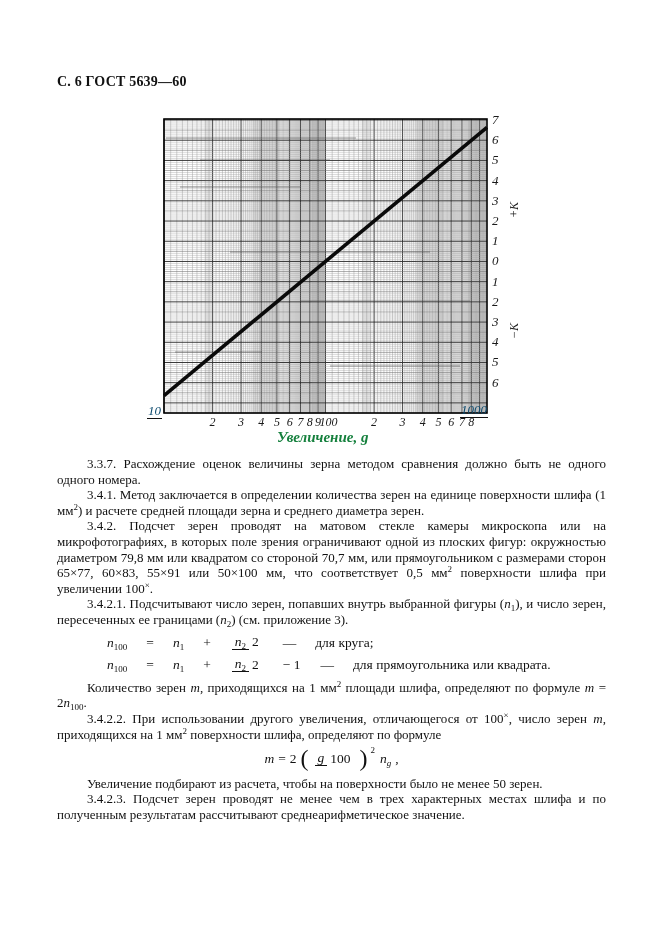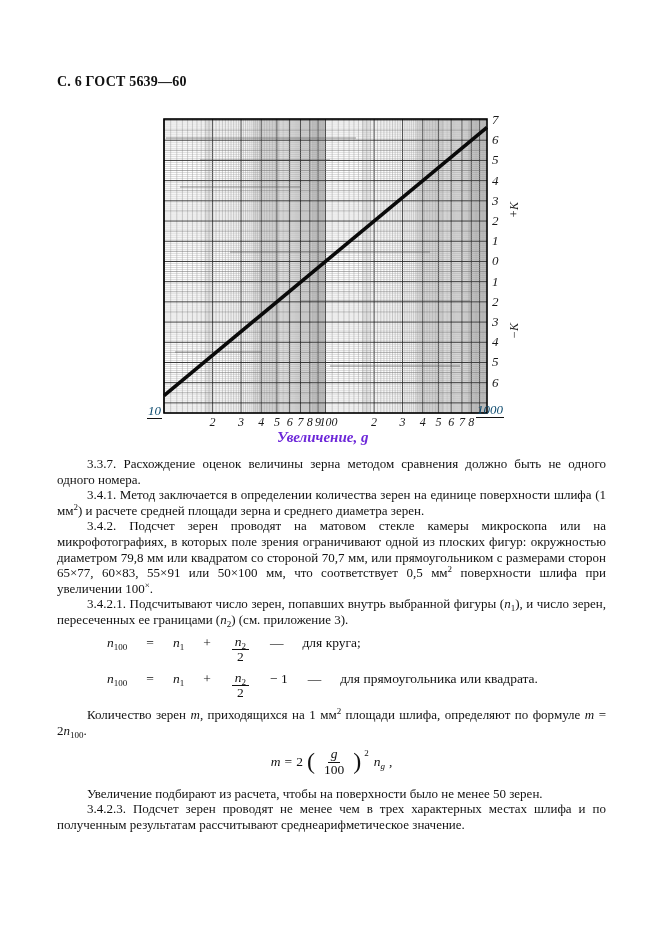--- a/index.html
+++ b/index.html
@@ -26,40 +26,40 @@
   .xend{
     position:absolute;font-style:italic;font-size:13px;line-height:14px;
     border-bottom:1.3px solid #111;padding:0 1px;color:#0c4a6e;
   }
   .kaxis{
     position:absolute;font-style:italic;font-size:12px;line-height:12px;
     transform:rotate(-90deg);transform-origin:center;white-space:nowrap;color:#1a1a1a;
   }
   .xtitle{
     position:absolute;font-style:italic;font-weight:600;font-size:15px;
-    color:#6d28d9;white-space:nowrap;
+    color:#15803d;white-space:nowrap;
   }
   
   #text-block{
     position:absolute;left:57px;top:456px;width:549px;
     font-size:13px;line-height:15.6px;text-align:justify;
   }
   .para{margin:0;text-indent:30px;}
   .para.noind{text-indent:0;}
   .para.hang{text-indent:-51px;padding-left:51px;}
   .para b{letter-spacing:.1px;}
   sup{font-size:9px;line-height:0;vertical-align:baseline;position:relative;top:-5px;}
   sub{font-size:9px;line-height:0;vertical-align:baseline;position:relative;top:3px;}
   i{font-family:"Liberation Serif",serif;}
   .formula{
     margin:7px 0 7px 50px;text-indent:0;text-align:left;
     display:flex;align-items:flex-start;gap:18px;font-size:13.5px;
   }
   .formula .op{margin:0 1px;}
-  .frac{display:inline-flex;flex-direction:column;align-items:center;vertical-align:middle;margin:0 2px;}
+  .frac{display:inline-flex;align-items:center;vertical-align:middle;margin:0 2px;}
   .frac .num{border-bottom:1.1px solid #111;padding:0 3px;line-height:1.05;}
   .frac .den{line-height:1.05;padding:0 3px;}
   .formula-c{
     margin:9px 0;text-align:center;text-indent:0;font-size:13.5px;
   }
   .formula-c .inner{display:inline-flex;align-items:center;gap:4px;}
   .bigp{font-size:24px;font-weight:400;line-height:0;position:relative;top:-1px;}
   .expo{font-size:9px;position:relative;top:-9px;left:-1px;}
 </style>
 </head>
@@ -437,21 +437,21 @@
     <span class="xtick" style="left: 311.11px; top: 416px;">9</span>
     <span class="xtick" style="left: 367.116px; top: 416px;">2</span>
     <span class="xtick" style="left: 395.555px; top: 416px;">3</span>
     <span class="xtick" style="left: 415.733px; top: 416px;">4</span>
     <span class="xtick" style="left: 431.384px; top: 416px;">5</span>
     <span class="xtick" style="left: 444.171px; top: 416px;">6</span>
     <span class="xtick" style="left: 454.983px; top: 416px;">7</span>
     <span class="xtick" style="left: 464.349px; top: 416px;">8</span>
     <span class="xtick" style="left: 317.5px; top: 416px; width: 22px;">100</span>
     <span class="xend" style="left: 147px; top: 404px;">10</span>
-    <span class="xend" style="left: 476px; top: 403px;">1000</span>
+    <span class="xend" style="left: 460px; top: 403px;">1000</span>
     <span class="xtitle" style="left: 277px; top: 429px;">Увеличение, g</span>
   </div>
 
 <div id="text-block">
   <p class="para">3.3.7. Расхождение оценок величины зерна методом сравнения должно быть не одного одного номера.</p>
   <p class="para">3.4.1. Метод заключается в определении количества зерен на единице поверхности шлифа (1 мм<sup>2</sup>) и расчете средней площади зерна и среднего диаметра зерен.</p>
   <p class="para">3.4.2. Подсчет зерен проводят на матовом стекле камеры микроскопа или на микрофотографиях, в которых поле зрения ограничивают одной из плоских фигур: окружностью диаметром 79,8 мм или квадратом со стороной 70,7 мм, или прямоугольником с размерами сторон 65×77, 60×83, 55×91 или 50×100 мм, что соответствует 0,5 мм<sup>2</sup> поверхности шлифа при увеличении 100<sup>×</sup>.</p>
   <p class="para">3.4.2.1. Подсчитывают число зерен, попавших внутрь выбранной фигуры (<i>n</i><sub>1</sub>), и число зерен, пересеченных ее границами (<i>n</i><sub>2</sub>) (см. приложение 3).</p>
 
   <div class="formula">
@@ -475,20 +475,21 @@
     <span class="frac">
       <span class="num"><i>n</i><sub>2</sub></span>
       <span class="den">2</span>
     </span>
     <span class="op">− 1</span>
     <span class="op">—</span>
     <span>для прямоугольника или квадрата.</span>
   </div>
 
   <p class="para">Количество зерен <i>m</i>, приходящихся на 1 мм<sup>2</sup> площади шлифа, определяют по формуле <i>m</i> = 2<i>n</i><sub>100</sub>.</p>
+  <p class="para">3.4.2.2. При использовании другого увеличения, отличающегося от 100<sup>×</sup>, число зерен <i>m</i>, приходящихся на 1 мм<sup>2</sup> поверхности шлифа, определяют по формуле</p>
 
   <div class="formula-c">
     <span class="inner">
       <i>m</i>
       <span>=</span>
       <span>2</span>
         <span class="bigp">(</span>
         <span class="frac">
           <span class="num"><i>g</i></span>
           <span class="den">100</span>

